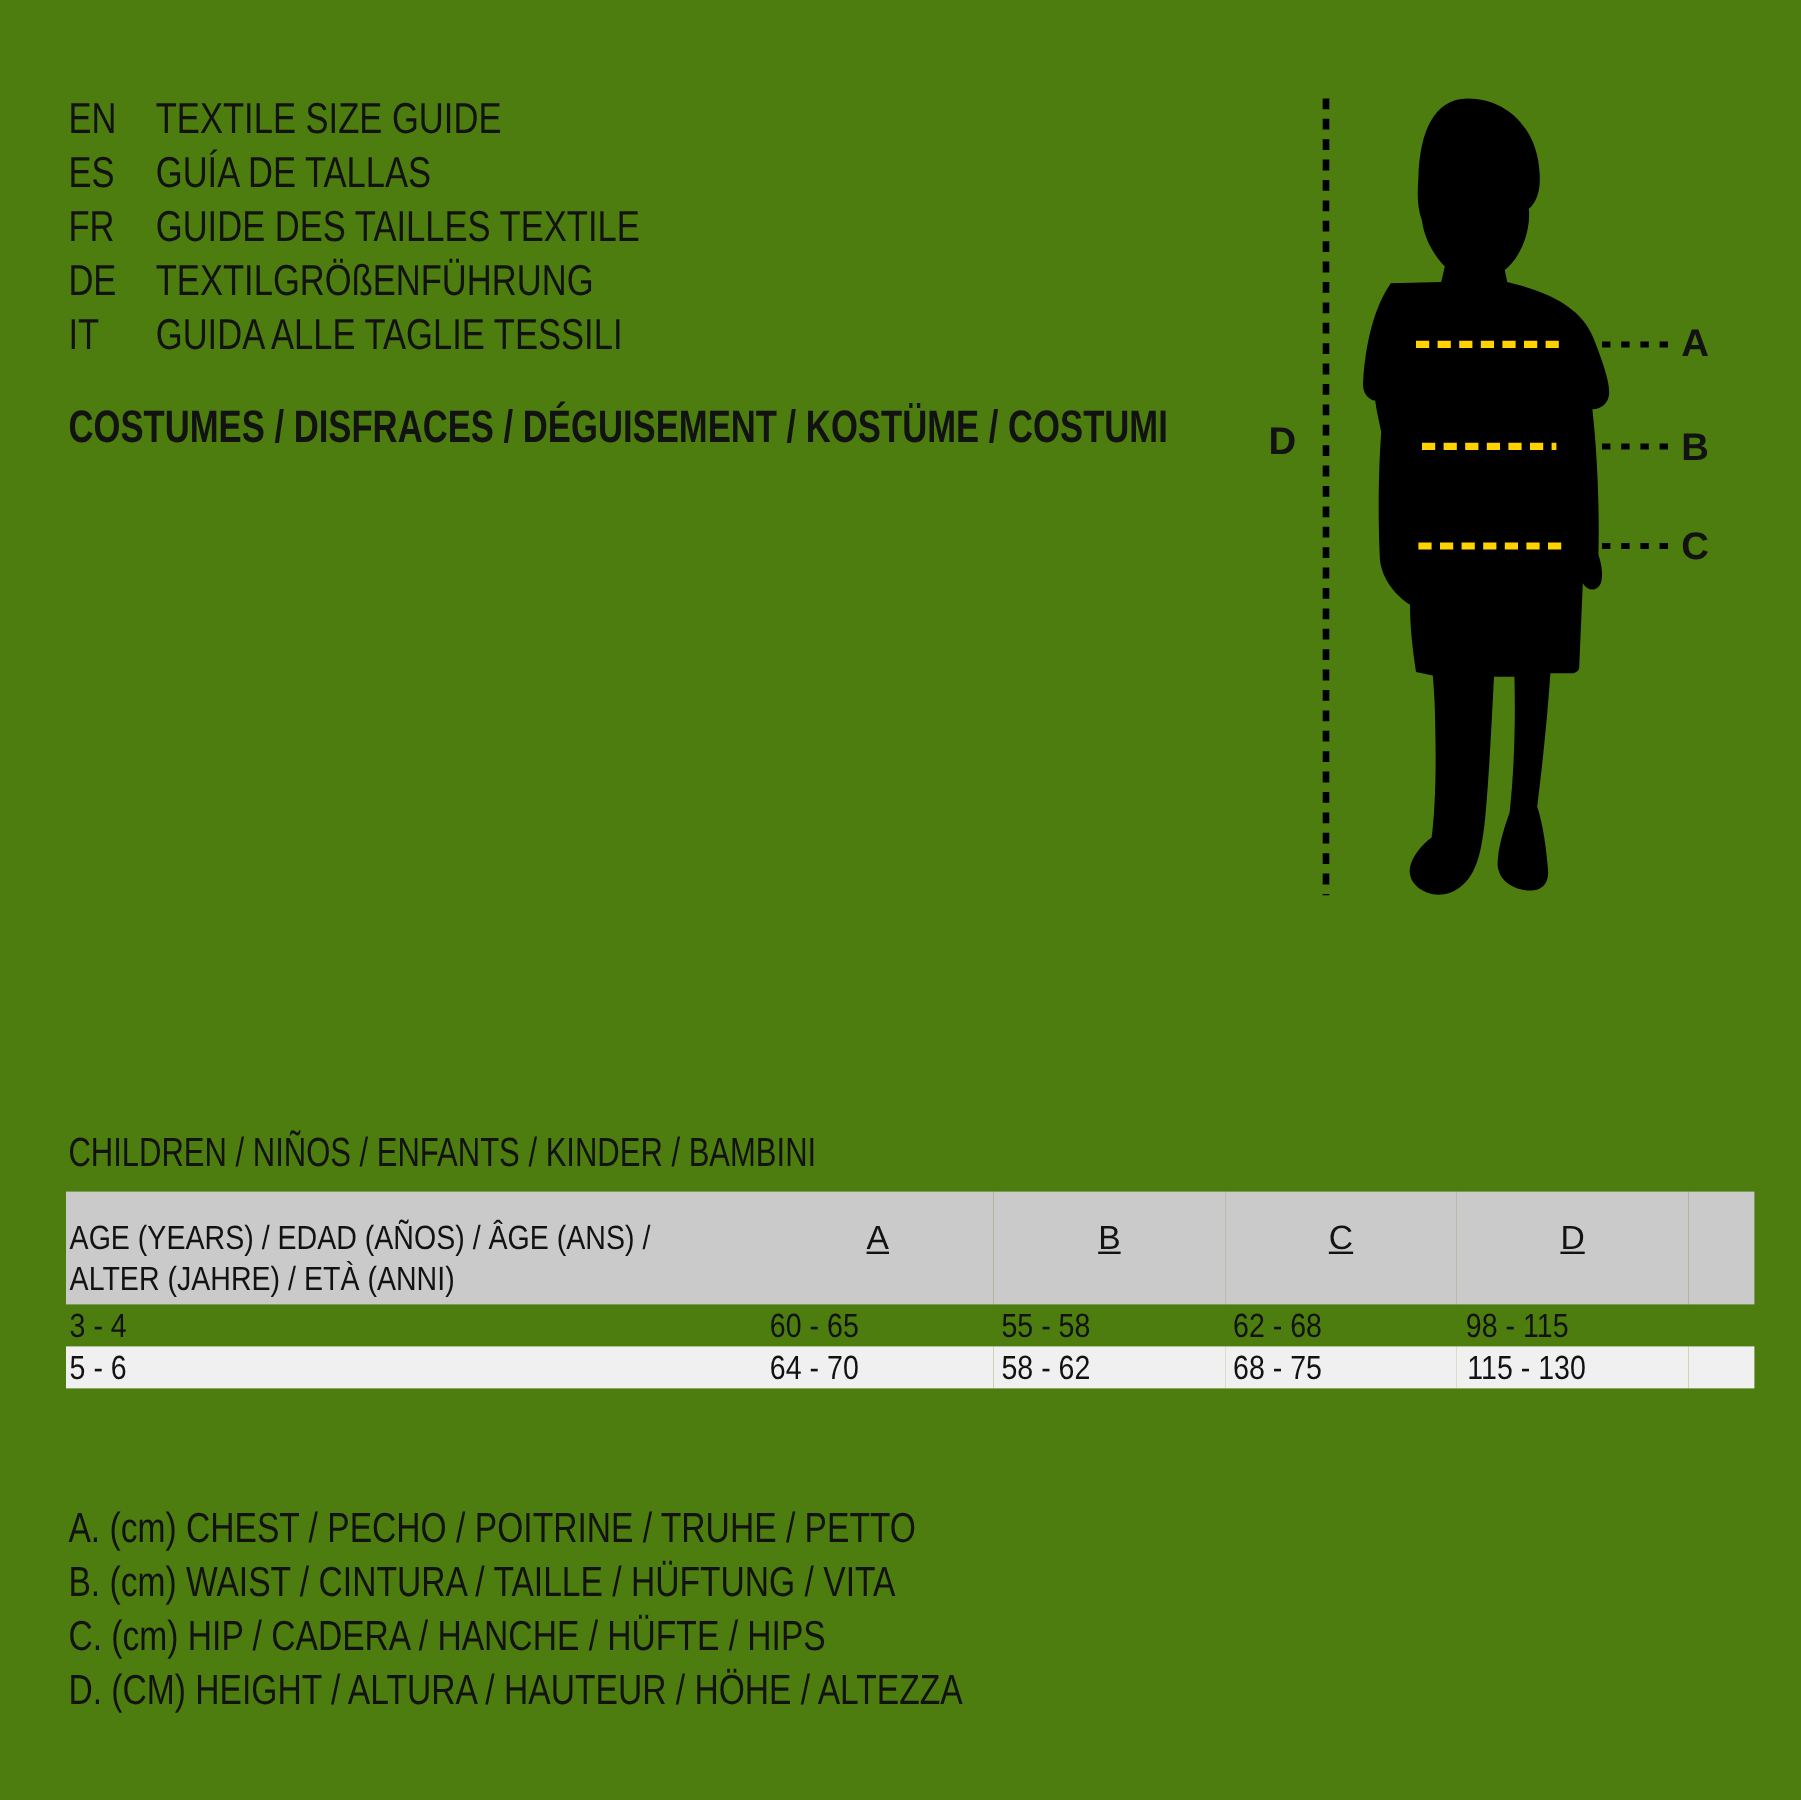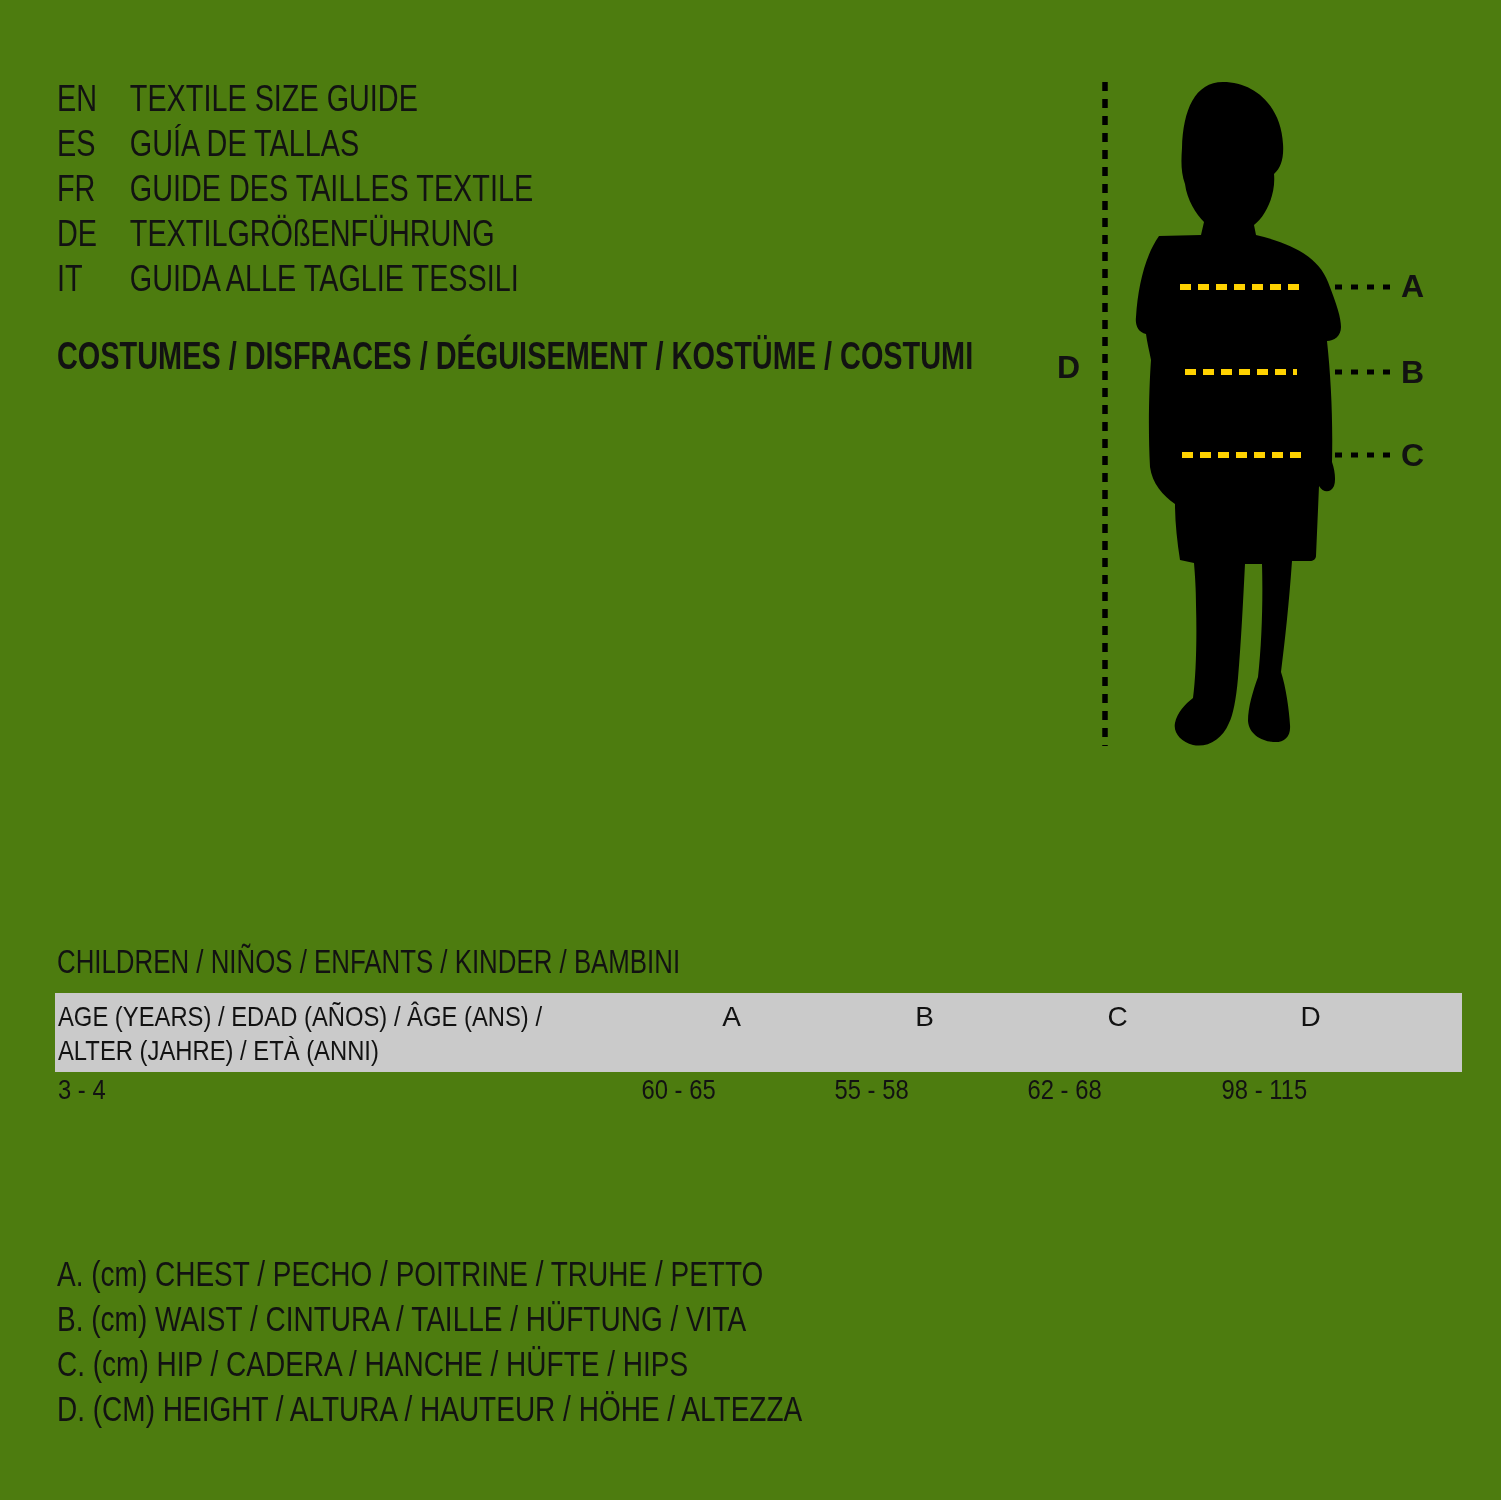--- a/index.html
+++ b/index.html
@@ -26,21 +26,21 @@
   .figure-wrap{position:absolute;left:1035px;top:70px;width:430px;height:690px;}
 
   
   .children-title{position:absolute;left:57px;top:941px;font-size:34px;line-height:40px;}
 
   .size-table{
     position:absolute;left:55px;top:993px;width:1407px;
     border-collapse:collapse;table-layout:fixed;font-size:28px;
   }
   .size-table td,.size-table th{padding:0;border:none;font-weight:normal;vertical-align:middle;}
-  .size-table thead th{background:#cacaca;height:72px;text-align:left;vertical-align:top;padding-top:7px;line-height:34px;}
+  .size-table thead th{background:#cacaca;height:72px;text-align:left;vertical-align:top;padding-top:22px;line-height:34px;text-decoration:underline;}
   .size-table thead th.col-letter{text-align:center;}
   .size-table tbody td{height:35px;}
   .size-table td.age{text-align:left;padding-left:3px;margin-top:40px;}
   .size-table th.age{padding-left:3px;}
   .size-table td.val,{text-align:center;}
   .size-table td.val{}
   .size-table tbody tr.stripe td{background:#f0f0f0;}
 
   
   .legend{position:absolute;left:57px;top:1251px;font-size:35px;line-height:45px;}
@@ -134,20 +134,28 @@
     </thead>
     <tbody>
       <tr>
         <td class="age"><span class="cnd-cell">3 - 4</span></td>
         <td class="val"><span class="cnd-cell-c">60 - 65</span></td>
         <td class="val"><span class="cnd-cell-c">55 - 58</span></td>
         <td class="val"><span class="cnd-cell-c">62 - 68</span></td>
         <td class="val"><span class="cnd-cell-c">98 - 115</span></td>
         <td></td>
       </tr>
+      <tr class="stripe">
+        <td class="age"><span class="cnd-cell">5 - 6</span></td>
+        <td class="val"><span class="cnd-cell-c">64 - 70</span></td>
+        <td class="val"><span class="cnd-cell-c">58 - 62</span></td>
+        <td class="val"><span class="cnd-cell-c">68 - 75</span></td>
+        <td class="val"><span class="cnd-cell-c">115 - 130</span></td>
+        <td></td>
+      </tr>
     </tbody>
   </table>
 
   <div class="legend cnd-block">
     <div>A. (cm) CHEST / PECHO / POITRINE / TRUHE / PETTO</div>
     <div>B. (cm) WAIST / CINTURA / TAILLE / HÜFTUNG / VITA</div>
     <div>C. (cm) HIP / CADERA / HANCHE / HÜFTE / HIPS</div>
     <div>D. (CM) HEIGHT / ALTURA / HAUTEUR / HÖHE / ALTEZZA</div>
   </div>
 

